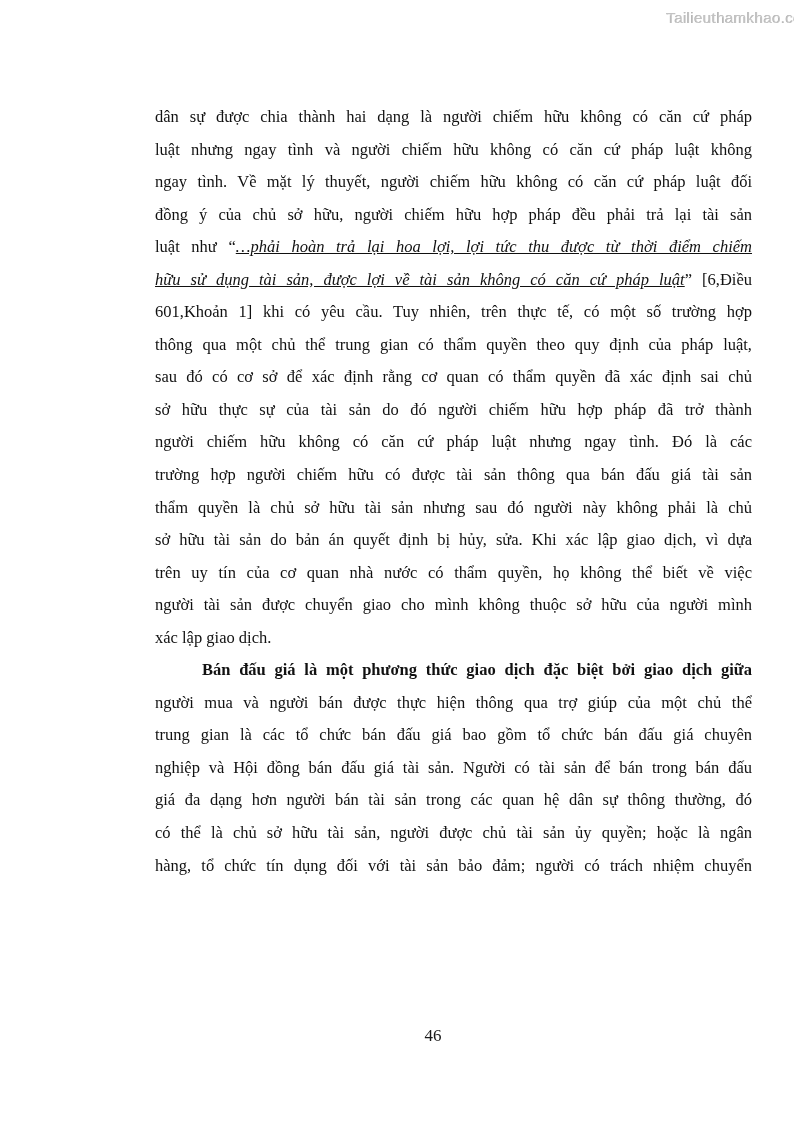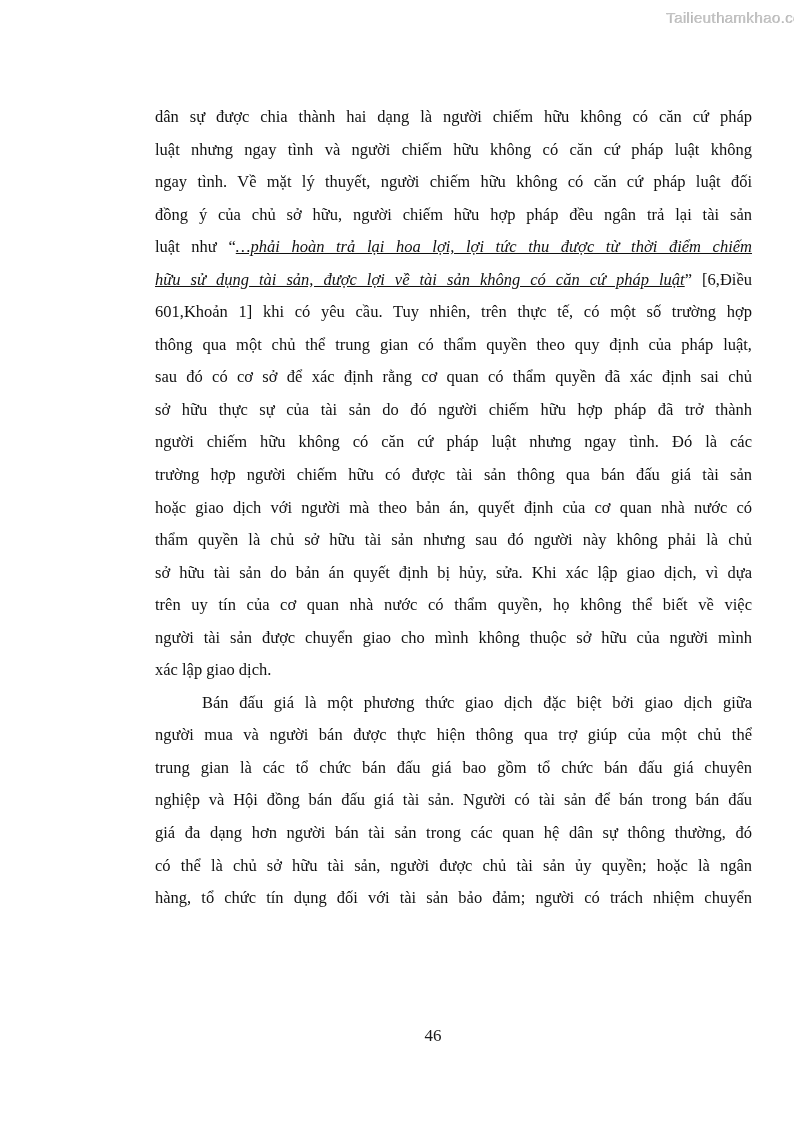--- a/index.html
+++ b/index.html
@@ -42,20 +42,21 @@
     text-align: justify;
     text-align-last: justify;
     -moz-text-align-last: justify;
   }
   .line.flush {
     text-align-last: left;
     -moz-text-align-last: left;
   }
   .line.indent {
     text-indent: 47px;
+    font-weight: bold;
   }
   .line .it {
     font-style: italic;
     text-decoration: underline;
   }
   .page-number {
     position: absolute;
     top: 1026px;
     left: 4px;
     width: 100%;
@@ -67,30 +68,29 @@
 </head>
 <body>
 
 <div class="page">
   <div class="watermark">Tailieuthamkhao.com</div>
 
   <div class="text-block">
       <div class="line"><span>dân sự được chia thành hai dạng là người chiếm hữu không có căn cứ pháp</span></div>
       <div class="line"><span>luật nhưng ngay tình và người chiếm hữu không có căn cứ pháp luật không</span></div>
       <div class="line"><span>ngay tình. Về mặt lý thuyết, người chiếm hữu không có căn cứ pháp luật đối</span></div>
-      <div class="line"><span>đồng ý của chủ sở hữu, người chiếm hữu hợp pháp đều ngân trả lại tài sản</span></div>
+      <div class="line"><span>đồng ý của chủ sở hữu, người chiếm hữu hợp pháp đều phải trả lại tài sản</span></div>
       <div class="line"><span>luật như “</span><span class="it">…phải hoàn trả lại hoa lợi, lợi tức thu được từ thời điểm chiếm</span></div>
       <div class="line"><span class="it">hữu sử dụng tài sản, được lợi về tài sản không có căn cứ pháp luật</span><span>” [6,Điều</span></div>
       <div class="line"><span>601,Khoản 1] khi có yêu cầu. Tuy nhiên, trên thực tế, có một số trường hợp</span></div>
       <div class="line"><span>thông qua một chủ thể trung gian có thẩm quyền theo quy định của pháp luật,</span></div>
       <div class="line"><span>sau đó có cơ sở để xác định rằng cơ quan có thẩm quyền đã xác định sai chủ</span></div>
       <div class="line"><span>sở hữu thực sự của tài sản do đó người chiếm hữu hợp pháp đã trở thành</span></div>
       <div class="line"><span>người chiếm hữu không có căn cứ pháp luật nhưng ngay tình. Đó là các</span></div>
       <div class="line"><span>trường hợp người chiếm hữu có được tài sản thông qua bán đấu giá tài sản</span></div>
-      <div class="line"><span>hoặc giao dịch với người mà theo bản án, quyết định của cơ quan nhà nước có</span></div>
       <div class="line"><span>thẩm quyền là chủ sở hữu tài sản nhưng sau đó người này không phải là chủ</span></div>
       <div class="line"><span>sở hữu tài sản do bản án quyết định bị hủy, sửa. Khi xác lập giao dịch, vì dựa</span></div>
       <div class="line"><span>trên uy tín của cơ quan nhà nước có thẩm quyền, họ không thể biết về việc</span></div>
       <div class="line"><span>người tài sản được chuyển giao cho mình không thuộc sở hữu của người mình</span></div>
       <div class="line flush"><span>xác lập giao dịch.</span></div>
       <div class="line indent"><span>Bán đấu giá là một phương thức giao dịch đặc biệt bởi giao dịch giữa</span></div>
       <div class="line"><span>người mua và người bán được thực hiện thông qua trợ giúp của một chủ thể</span></div>
       <div class="line"><span>trung gian là các tổ chức bán đấu giá bao gồm tổ chức bán đấu giá chuyên</span></div>
       <div class="line"><span>nghiệp và Hội đồng bán đấu giá tài sản. Người có tài sản để bán trong bán đấu</span></div>
       <div class="line"><span>giá đa dạng hơn người bán tài sản trong các quan hệ dân sự thông thường, đó</span></div>

